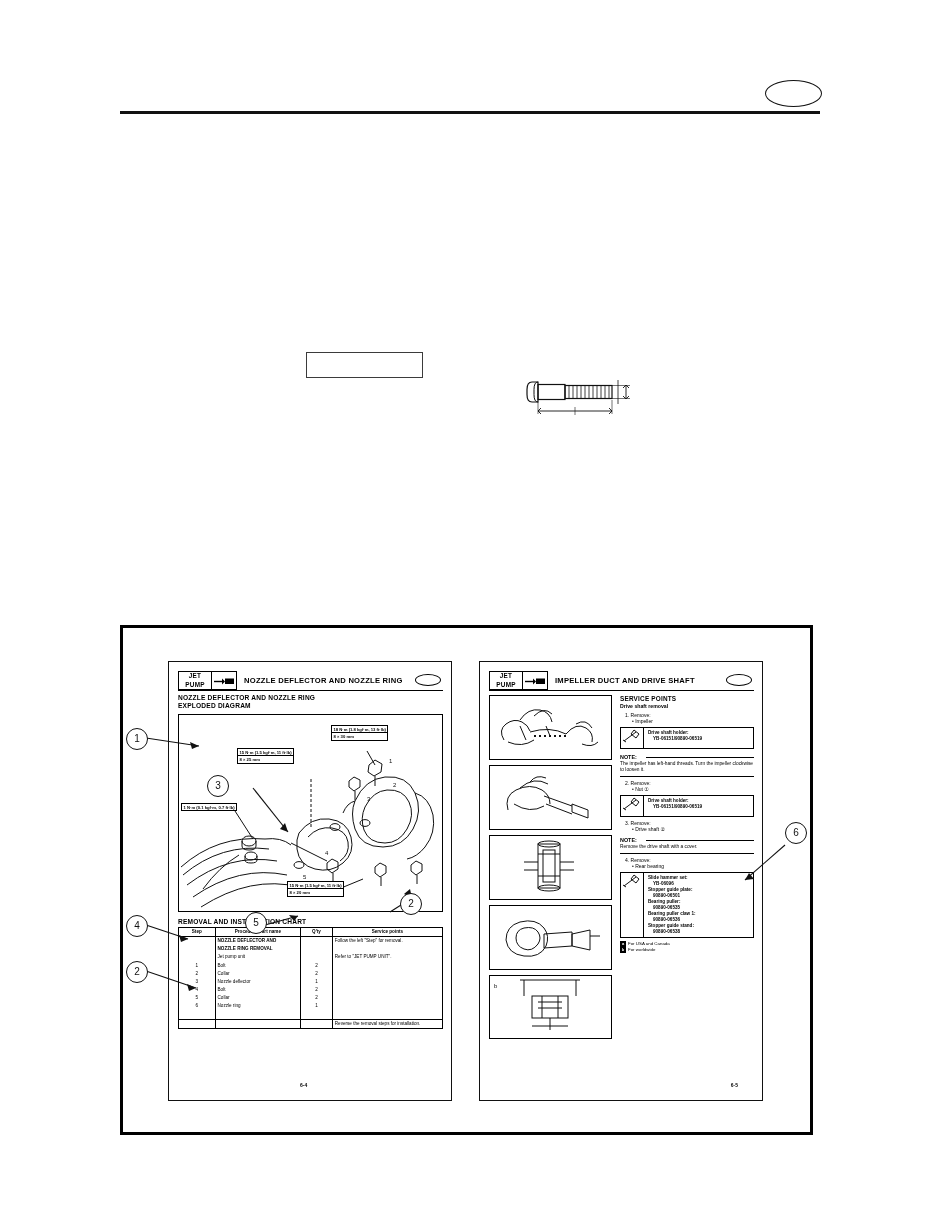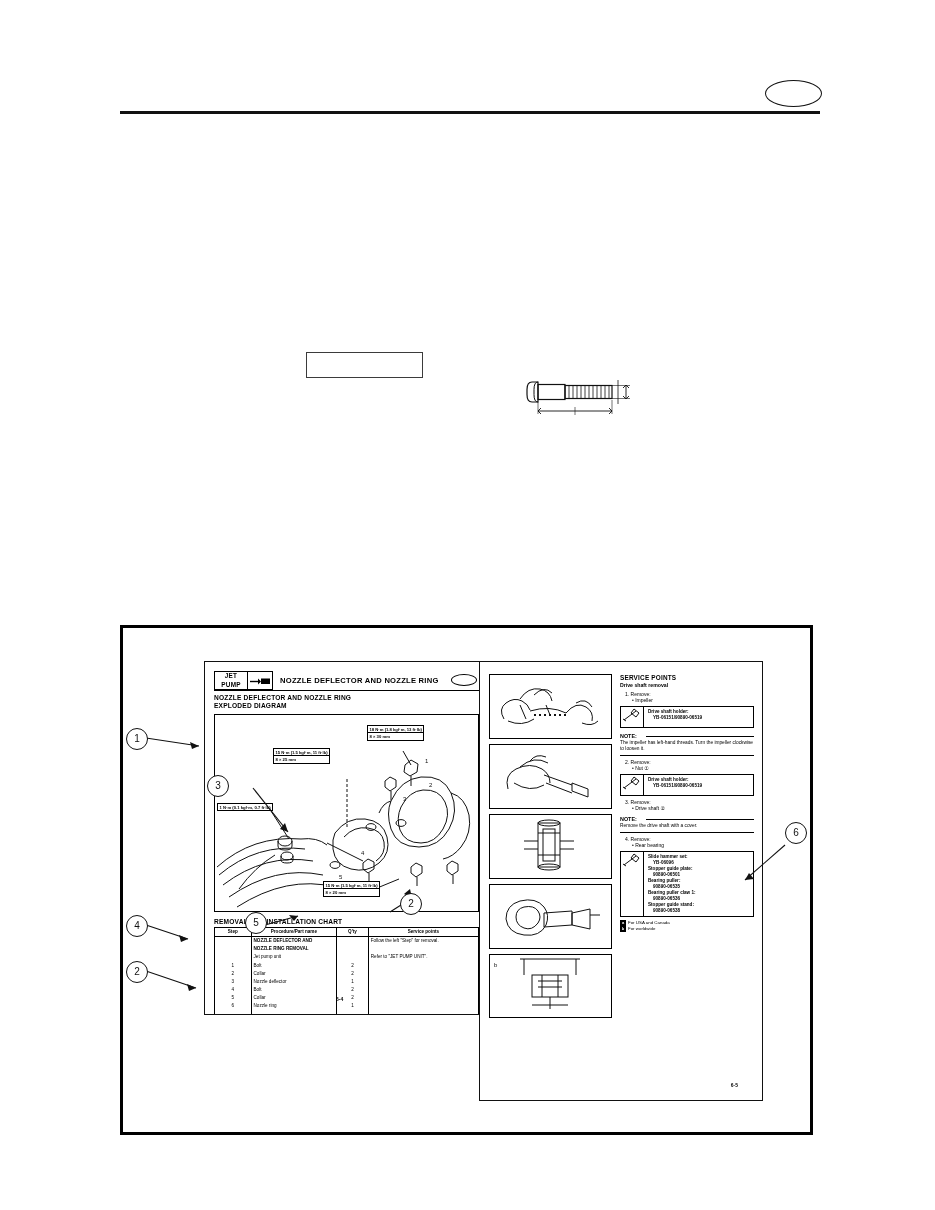--- a/index.html
+++ b/index.html
@@ -74,21 +74,21 @@
     background: #fff;
     box-sizing: border-box;
   }
   .sheet {
     position: absolute;
     background: #fff;
     border: 1.6px solid #111;
     box-sizing: border-box;
     overflow: hidden;
   }
-  .sheet-left  { left: 45px;  top: 33px; width: 284px; height: 354px; margin-left: 36px; }
+  .sheet-left  { left: 45px;  top: 33px; width: 284px; height: 440px; }
   .sheet-right { left: 356px; top: 33px; width: 284px; height: 440px; }
 
   .sheet-inner { position: absolute; left: 9px; top: 8px; right: 8px; bottom: 8px; }
 
   
   .titlebar {
     position: relative;
     height: 20px;
     border-bottom: 1.6px solid #000;
     display: flex;
@@ -504,20 +504,35 @@
         </tbody>
       </table>
 
       <div class="page-no" style="left:122px;">6-4</div>
     </div>
   </div>
 
   <div class="sheet sheet-right">
     <div class="sheet-inner">
 
+      <div class="titlebar">
+        <div class="jetpump-badge">
+          <span>JET</span><br>
+          <span>PUMP</span>
+        </div>
+        <div class="badge-icon">
+          <svg width="22" height="13" viewBox="0 0 22 13">
+            <path d="M1 6.5 h10" stroke="#000" stroke-width="1.4" fill="none"></path>
+            <path d="M9 3.5 l3 3 l-3 3 z" fill="#000"></path>
+            <rect x="12" y="3.5" width="9" height="5.5" fill="#000"></rect>
+          </svg>
+        </div>
+        <div class="sheet-title">IMPELLER DUCT AND DRIVE SHAFT</div>
+        <div class="sheet-chapter"></div>
+      </div>
 
       <div class="rs-body">
 
         <div class="photo-col">
           <div class="photo">
             <svg width="121" height="61" viewBox="0 0 121 61">
               <g fill="none" stroke="#111" stroke-width="1">
                 <path d="M14 44 q-6 -10 2 -16 q8 -6 16 -2 q6 3 8 9"></path>
                 <path d="M30 24 q8 -12 20 -10 q10 2 12 12"></path>
                 <path d="M44 20 q10 -10 18 -2"></path>

